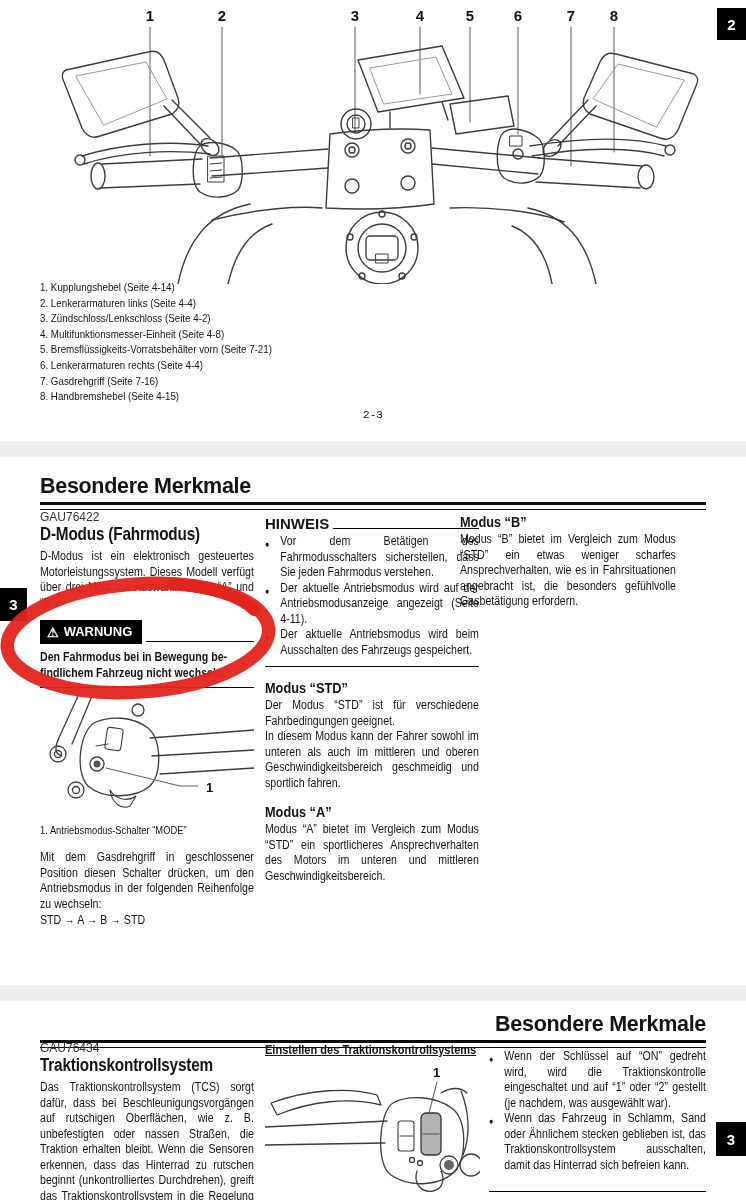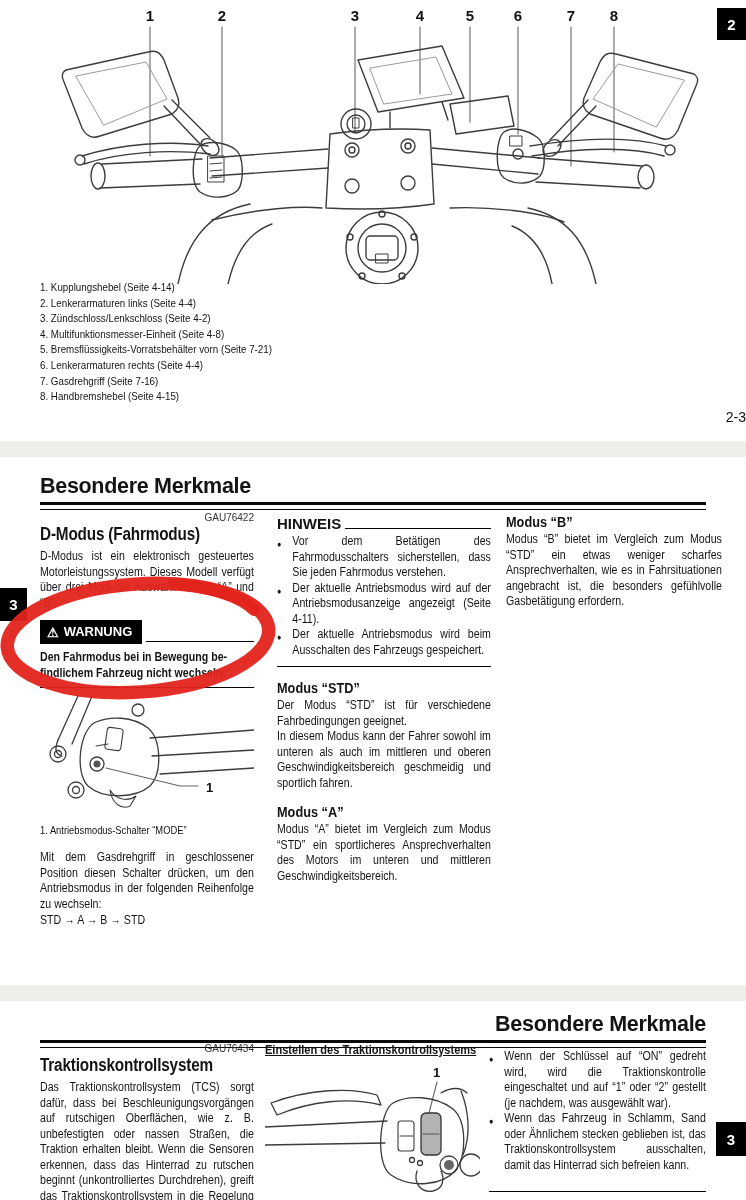--- a/index.html
+++ b/index.html
@@ -10,48 +10,48 @@
 
   .band{position:absolute;left:0;width:746px;height:16px;background:#f0eeea;}
   .b1{top:441px}.b2{top:985px}
 
   .tab{position:absolute;background:#000;color:#fff;font-weight:bold;
        display:flex;align-items:center;justify-content:center;font-size:15px;}
   .t1{left:717px;top:8px;width:29px;height:32px;}
   .t2{left:0;top:588px;width:27px;height:33px;z-index:2;}
   .t3{left:716px;top:1122px;width:30px;height:34px;}
 
-  .pn{position:absolute;left:0;width:746px;text-align:right;font-size:14px;color:#111;}
+  .pn{position:absolute;left:0;width:746px;text-align:center;font-size:11px;color:#111;font-family:Liberation Mono, monospace;}
   .pn1{top:409px}.pn2{top:953px}
 
   .parts{position:absolute;left:40px;top:280px;width:420px;font-size:11.5px;line-height:15.6px;}
   .pl{white-space:nowrap;}
 
   .title{position:absolute;left:40px;width:666px;font-size:21.5px;font-weight:bold;
          letter-spacing:-0.3px;line-height:26px;}
   .title2{top:473px;text-align:left;}
   .title3{top:1011px;text-align:right;}
   .rule2{position:absolute;left:40px;width:666px;height:3.5px;
          border-top:3.2px solid #0a0a0a;border-bottom:1.2px solid #0a0a0a;}
   .r2{top:502px}.r3{top:1040px}
 
   .col{position:absolute;width:214px;font-size:12.5px;line-height:15.5px;}
   .c1{left:40px;top:513px;}
-  .c2{left:265px;top:513px;margin-left:12px;}
-  .c3{left:506px;top:513px;width:216px;}
+  .c2{left:265px;top:513px;}
+  .c3{left:460px;top:513px;width:216px;}
   .c4{left:40px;top:1044px;}
   .c5{left:265px;top:1042px;text-decoration:underline;}
   .c6{left:489px;top:1042px;width:217px;border-top:1.2px solid #000;padding-top:6px;
       height:146px;overflow:hidden;}
   .rulethin{position:absolute;left:489px;width:217px;top:1191px;border-top:1.2px solid #000;}
 
   
   .cond{transform:scaleX(0.85);transform-origin:0 0;width:117.6%;}
 
-  .gau{font-size:10px;line-height:9px;text-align:right;color:#333;margin-bottom:2px;}
+  .gau{font-size:12px;line-height:9px;color:#333;margin-bottom:2px;}
   .h2{font-size:18px;line-height:21px;font-weight:bold;letter-spacing:-0.2px;margin-bottom:4px;}
   .h3{font-size:15px;line-height:17px;font-weight:bold;margin:12px 0 2px 0;}
   .h3.first{margin-top:0;}
   .h4{font-size:13px;line-height:15px;font-weight:bold;white-space:nowrap;margin-bottom:6px;}
   .body{white-space:pre-line;text-align:justify;margin:0;}
   .caption{font-size:11px;line-height:13px;margin-top:12px;}
   .mt{margin-top:13px;}
   .seq{margin-top:1px;}
 
   .warnrow{display:flex;align-items:flex-end;margin-top:9px;height:24px;}

